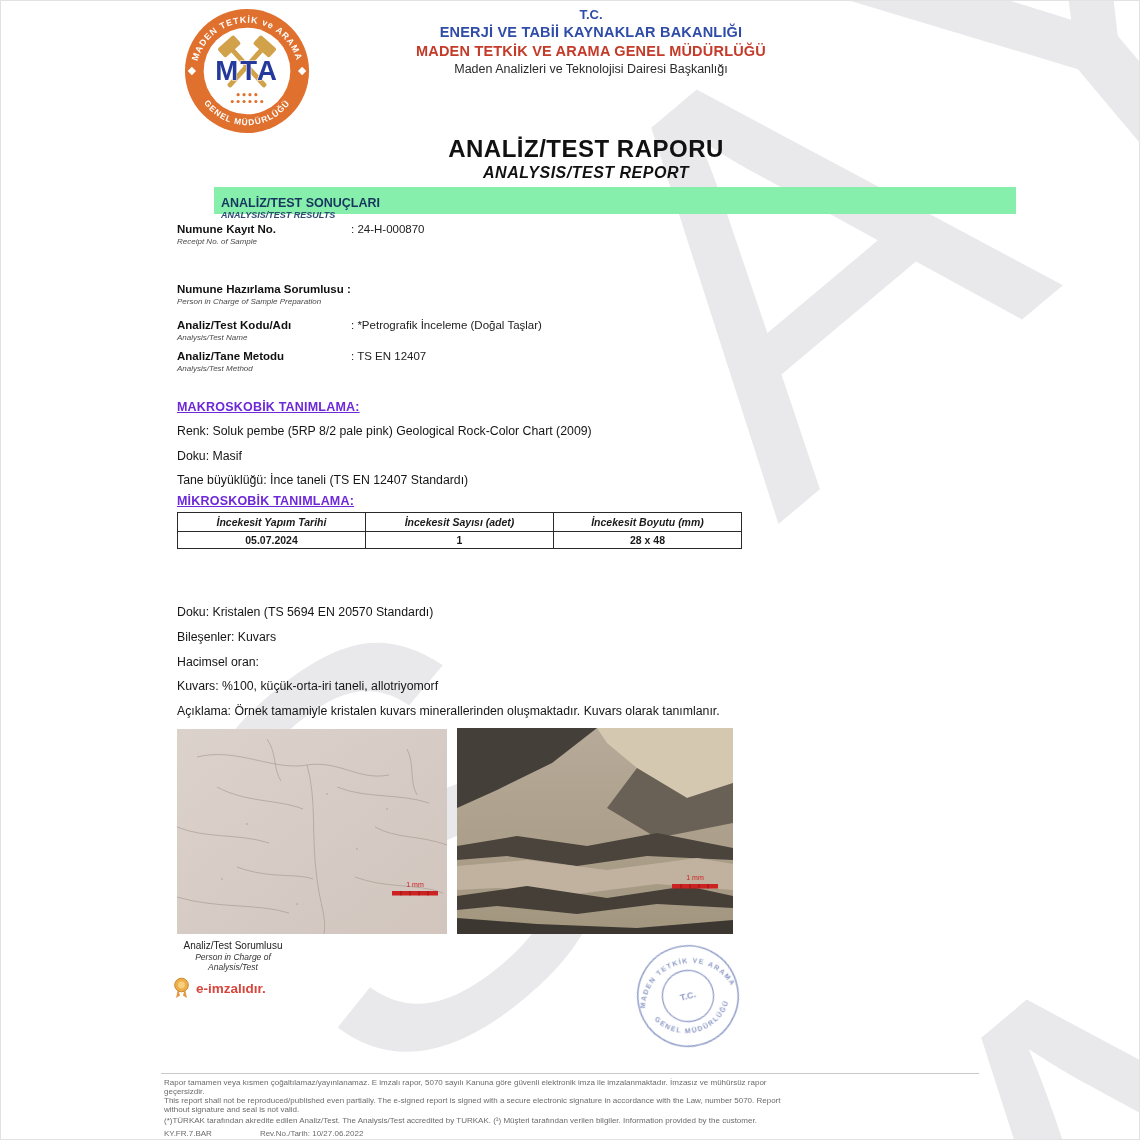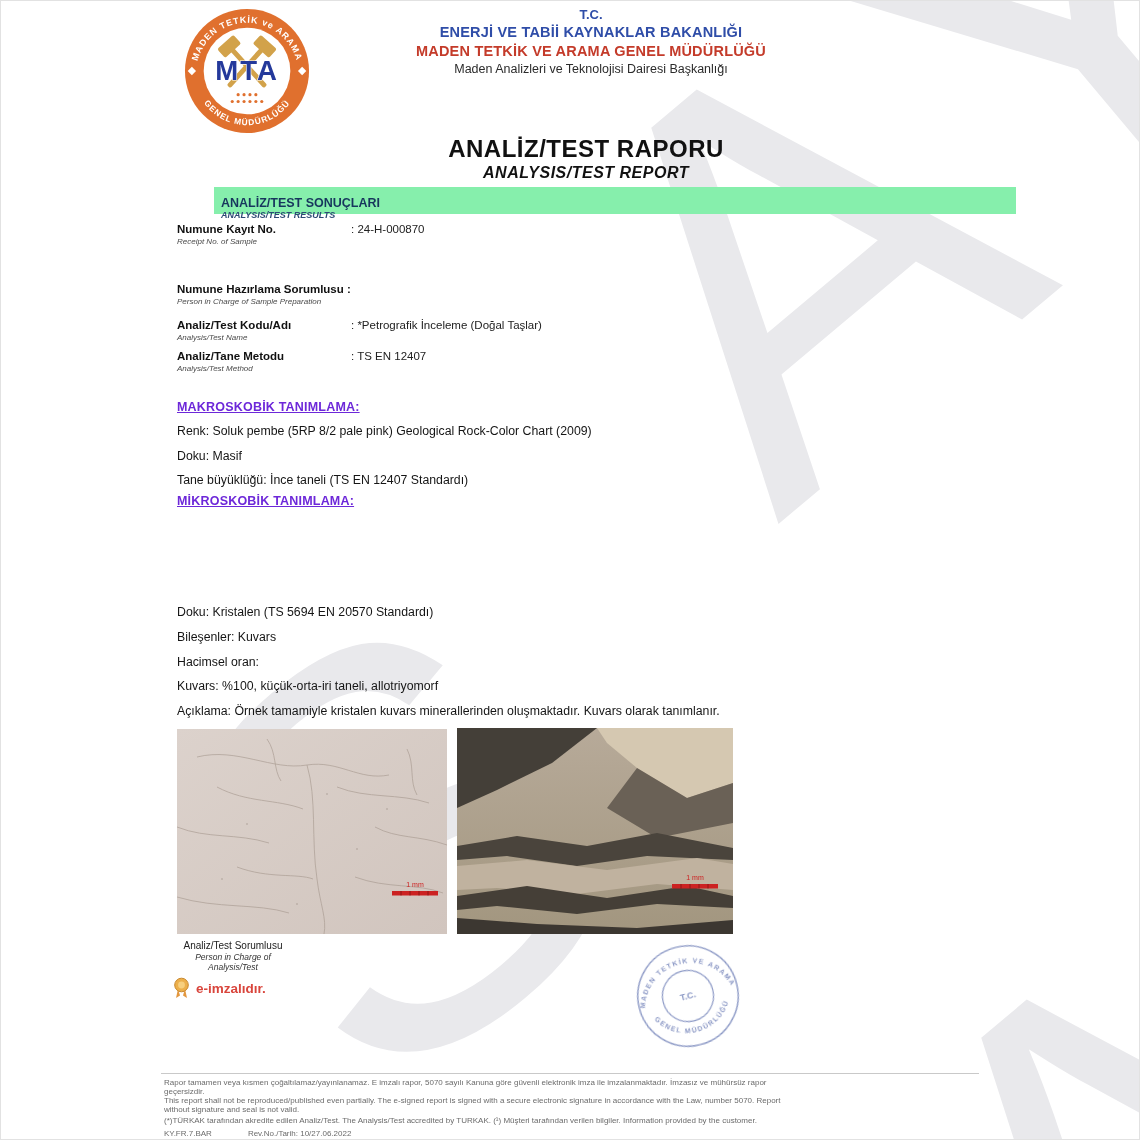--- a/index.html
+++ b/index.html
@@ -54,21 +54,21 @@
   .sig-tr{font-size:10px;color:#222;line-height:12px;}
   .sig-en{font-size:8.5px;font-style:italic;color:#333;line-height:10px;}
   .esign-row{display:flex;align-items:center;gap:6px;margin-top:5px;padding-left:6px;}
   .esign-txt{font-size:13.5px;font-weight:bold;color:#d9453c;}
   
   .stamp{left:628px;top:936px;}
   
   .f-rule{left:160px;top:1072px;width:818px;border-top:1px solid #c9c9c9;height:0;}
   .footer{left:163px;top:1077px;width:815px;font-size:8px;color:#6b6b6b;line-height:9px;}
   .footer .it{}
-  .doc-row{display:flex;gap:36px;margin-top:4px;}
+  .doc-row{display:flex;gap:48px;margin-top:4px;}
 </style>
 </head>
 <body>
 
 <div id="page">
 
   <span class="wm wm0">S</span>
   <span class="wm wm1">A</span>
   <span class="wm wm2">Y</span>
   <span class="wm wm3">A</span>
@@ -161,20 +161,34 @@
       <div class="val">: TS EN 12407</div>
     </div>
 
     <div class="abs sec-head mk-head">MAKROSKOBİK TANIMLAMA:</div>
     <div class="abs bodyline ml1">Renk: Soluk pembe (5RP 8/2 pale pink) Geological Rock-Color Chart (2009)</div>
     <div class="abs bodyline ml2">Doku: Masif</div>
     <div class="abs bodyline ml3">Tane büyüklüğü: İnce taneli (TS EN 12407 Standardı)</div>
 
     <div class="abs sec-head mi-head">MİKROSKOBİK TANIMLAMA:</div>
 
+    <table class="abs tbl">
+      <tbody>
+          <tr>
+        <td class="th">İncekesit Yapım Tarihi</td>
+        <td class="th">İncekesit Sayısı (adet)</td>
+        <td class="th">İncekesit Boyutu (mm)</td>
+      </tr>
+      <tr>
+        <td class="td">05.07.2024</td>
+        <td class="td">1</td>
+        <td class="td">28 x 48</td>
+      </tr>
+    </tbody>
+      </table>
 
     <div class="abs bodyline kl1">Doku: Kristalen (TS 5694 EN 20570 Standardı)</div>
     <div class="abs bodyline kl2">Bileşenler: Kuvars</div>
     <div class="abs bodyline kl3">Hacimsel oran:</div>
     <div class="abs bodyline kl4">Kuvars: %100, küçük-orta-iri taneli, allotriyomorf</div>
     <div class="abs bodyline kl5">Açıklama: Örnek tamamiyle kristalen kuvars minerallerinden oluşmaktadır. Kuvars olarak tanımlanır.</div>
 
     <svg class="abs img-l" width="270" height="205" viewBox="0 0 270 205" xmlns="http://www.w3.org/2000/svg">
       <defs>
         <linearGradient id="gL" x1="0" y1="0" x2="1" y2="1">

